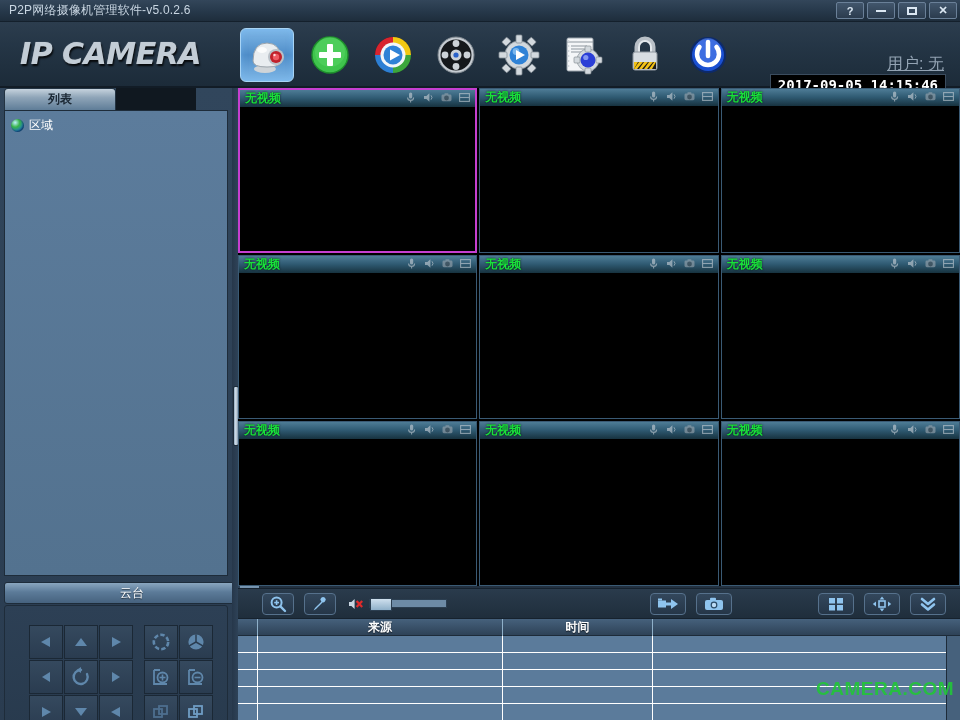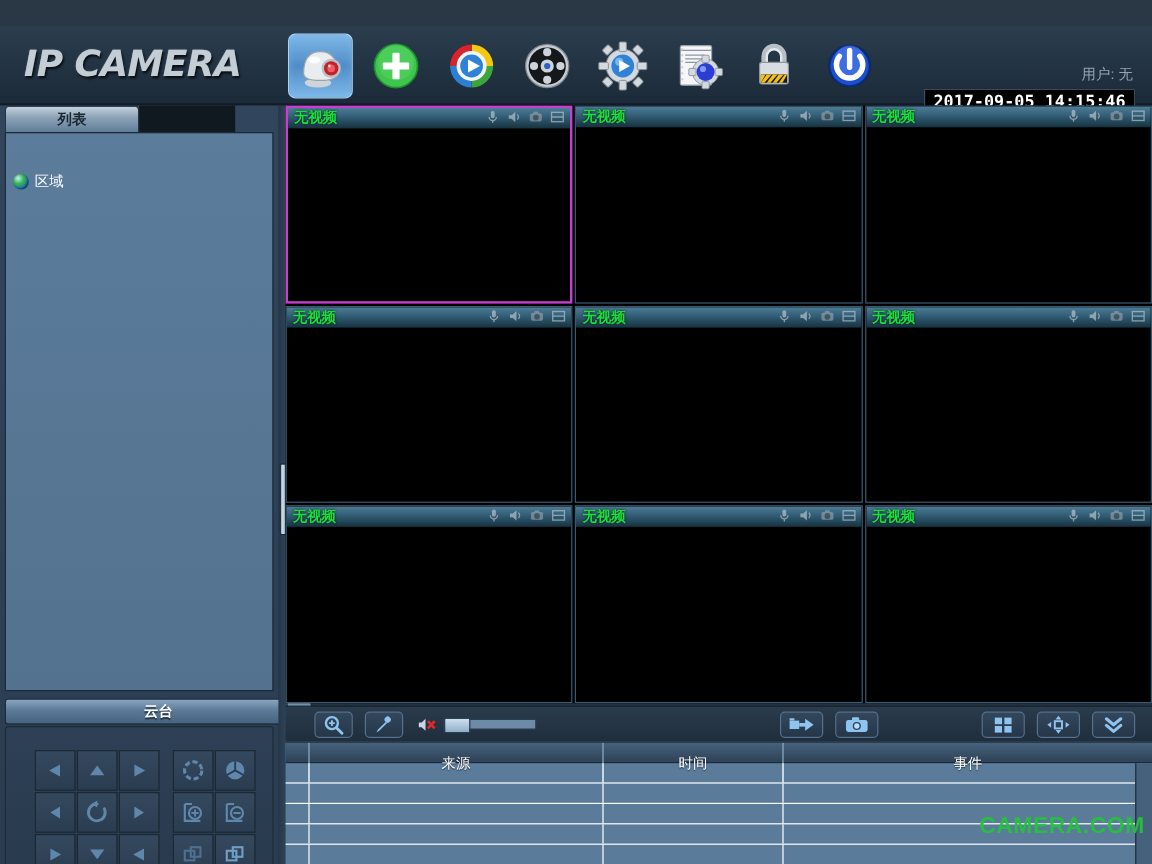--- a/index.html
+++ b/index.html
@@ -64,21 +64,21 @@
   }
   .tool.active {
     background: linear-gradient(180deg,#7fb8e8 0%,#4f8dc8 50%,#7fb8e8 100%);
     border:1px solid #a8d4f5;
     box-shadow: 0 0 6px rgba(120,190,250,.5) inset;
   }
   .tool svg { display:block; }
 
   .userinfo {
     position:absolute; right:16px; top:32px;
-    font-size:12px; color:#93a3b3;
+    font-size:16px; color:#93a3b3;text-decoration:underline;
   }
   .datetime {
     position:absolute; right:14px; top:52px;
     background:#000; color:#fff;
     font-family:"DejaVu Sans Mono", monospace;
     font-size:14px; font-weight:bold;
     padding:2px 7px 3px 7px;
     letter-spacing:0px;
     border:1px solid #3b4c5e;
     white-space:nowrap;
@@ -111,35 +111,34 @@
     position:absolute; left:4px; top:22px; width:224px; height:466px;
     background: linear-gradient(180deg,#5c7c9c 0%,#53728f 100%);
     border:1px solid #1e2c3a;
     padding:4px 0 0 0;
     overflow:hidden;
   }
   .tree-item {
     display:flex; align-items:center; gap:5px;
     padding:2px 6px; font-size:12px; color:#ffffff;
     cursor:pointer;
-    margin-top:26px;
   }
   .globe {
     width:13px; height:13px; border-radius:50%;
     background: radial-gradient(circle at 32% 28%, #bff0ff 0%, #39b54a 35%, #1e7bc8 70%, #0d3a66 100%);
     box-shadow: inset -1px -1px 2px rgba(0,0,0,.5);
     flex:none;
   }
 
   .sect-header {
     position:absolute; left:4px; width:256px; height:22px;
     background: linear-gradient(180deg,#8aa6bf 0%,#5c7b99 45%,#46627e 100%);
     border:1px solid #1e2c3a; border-radius:3px;
     display:flex; align-items:center; justify-content:center;
-    font-size:12px; color:#ffffff; font-weight:bold;
+    font-size:12px; color:#ffffff; font-weight:normal;
     text-shadow:0 1px 1px rgba(0,0,0,.6);
     cursor:pointer;
   }
   .ptz-head { top:494px; }
 
   .ptz-body {
     position:absolute; left:4px; top:517px; width:224px; height:150px;
     background: linear-gradient(180deg,#2d4055 0%,#27394c 100%);
     border:1px solid #1e2c3a; border-radius:3px;
   }
@@ -240,22 +239,22 @@
     position:absolute; left:238px; top:618px; width:722px; height:102px;
     background:#5b7b9b;
     border-top:1px solid #16222e;
   }
   .thead {
     display:flex; height:17px;
     background: linear-gradient(180deg,#46617c 0%,#2e4257 100%);
     border-bottom:1px solid #1d2b39;
   }
   .th {
-    height:34px; display:flex; align-items:center; justify-content:center;
-    font-size:12px; font-weight:normal; color:#ffffff;
+    height:17px; display:flex; align-items:center; justify-content:center;
+    font-size:12px; font-weight:bold; color:#ffffff;
     border-right:1px solid #8fb0c9;
     text-shadow:0 1px 1px rgba(0,0,0,.6);
     cursor:pointer;
   }
   .th.c0 { width:20px; }
   .th.c1 { width:245px; }
   .th.c2 { width:150px; }
   .th.c3 { flex:1; border-right:none; }
   .tbody { position:relative; }
   .trow { display:flex; height:17px; border-bottom:1px solid #ffffff; }
@@ -280,20 +279,33 @@
     opacity:.92; letter-spacing:.5px;
     font-family:"Liberation Sans", sans-serif;
     pointer-events:none;
   }
 </style>
 </head>
 <body>
 
 <div class="app">
 
+  <div class="titlebar">
+    <div class="title-text">P2P网络摄像机管理软件-v5.0.2.6</div>
+    <div class="win-btns">
+      <div class="win-btn">?</div>
+      <div class="win-btn">
+          <i class="glyph-min"></i>
+        </div>
+      <div class="win-btn">
+          <i class="glyph-max"></i>
+        </div>
+      <div class="win-btn">✕</div>
+    </div>
+  </div>
 
   <div class="header">
     <div class="logo">IP CAMERA</div>
 
     <div class="tools">
 
       <div class="tool active">
         <svg width="44" height="44" viewBox="0 0 44 44">
           <ellipse cx="20" cy="36" rx="11" ry="4" fill="#cfd4d8"></ellipse>
           <path d="M8 28 Q8 10 22 10 Q36 10 36 28 Q36 34 22 34 Q8 34 8 28Z" fill="#e9edf0" stroke="#9aa3ab" stroke-width="1"></path>
@@ -852,21 +864,20 @@
       </svg>
     </div>
     <div style="width:14px"></div>
   </div>
 
   <div class="logtable">
     <div class="thead">
       <div class="th c0"></div>
       <div class="th c1">来源</div>
       <div class="th c2">时间</div>
-      <div class="th c3">事件</div>
     </div>
     <div class="tbody">
       <div class="trow">
         <div class="td c0"></div>
         <div class="td c1"></div>
         <div class="td c2"></div>
         <div class="td c3"></div>
       </div>
       <div class="trow">
         <div class="td c0"></div>

